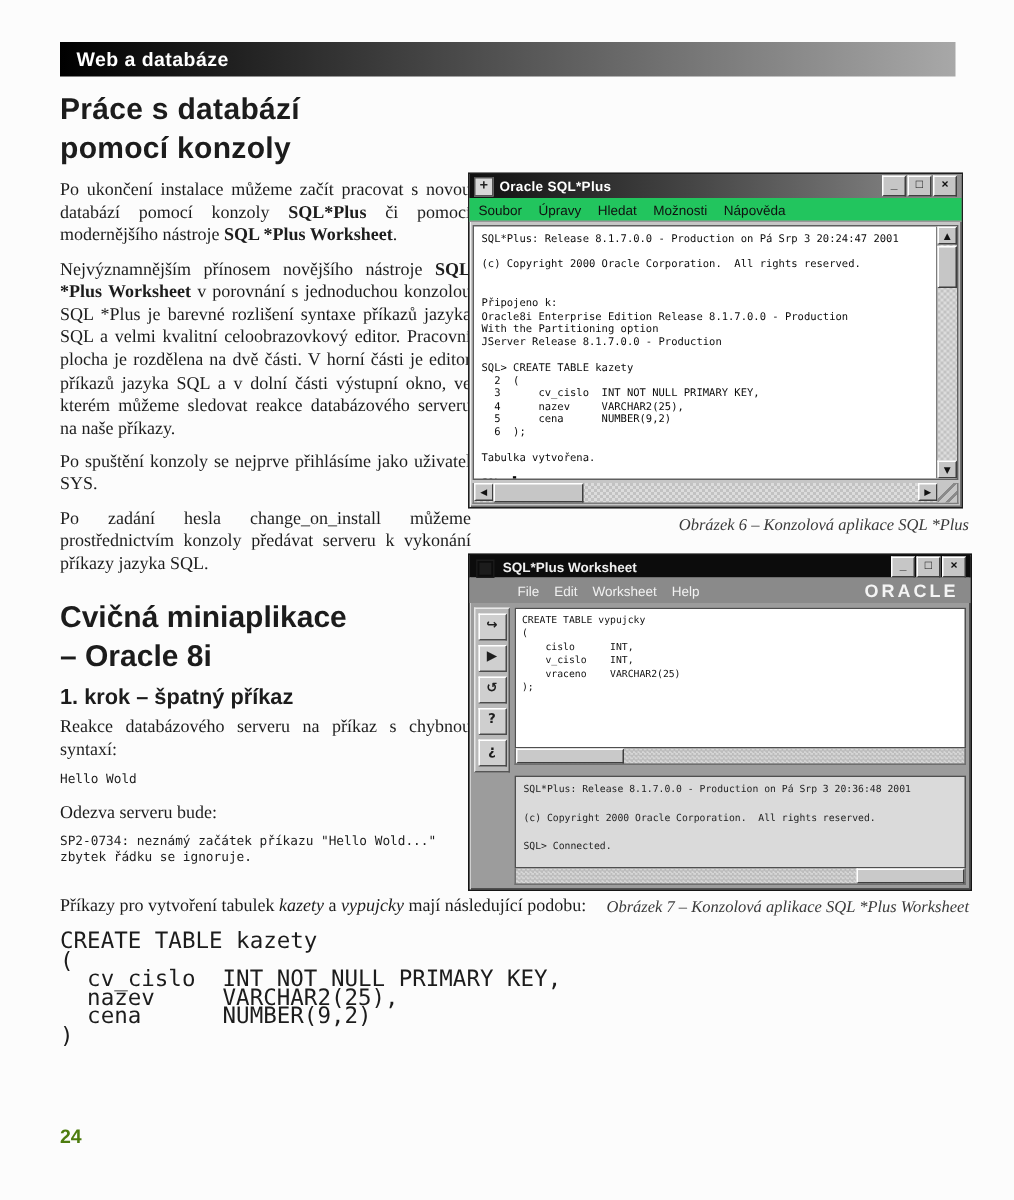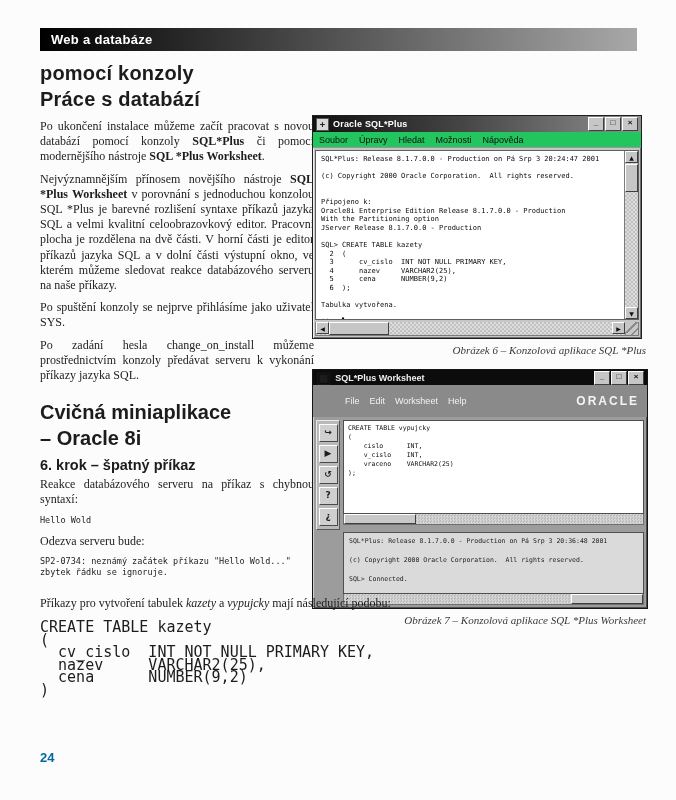--- a/index.html
+++ b/index.html
@@ -58,21 +58,21 @@
     border:1px solid #7c7c7c;border-top:none;position:relative;}
   .hthumb{width:58px;background:#c6c6c6;border:1px solid;border-color:#fff #3f3f3f #3f3f3f #fff;}
   .hspacer{flex:1;}
   .grip{width:13px;background:#c6c6c6;
     background-image:linear-gradient(135deg,transparent 40%,#8a8a8a 40%,#8a8a8a 50%,transparent 50%,transparent 70%,#8a8a8a 70%,#8a8a8a 80%,transparent 80%);}
 
   
   .win2{background:#9c9c9c;border:1px solid #151515;box-shadow:inset 1px 1px 0 #cfcfcf, inset -1px -1px 0 #4f4f4f;}
   .titlebar2{height:15px;display:flex;align-items:center;gap:4px;padding:0 3px;background:#0c0c0c;}
   .titlebar2 .tb-title{flex:1;color:#efefef;font:bold 9px "Liberation Sans",sans-serif;}
-  .menubar2{height:32px;display:flex;align-items:center;gap:10px;padding:0 8px 0 32px;background:#8a8a8a;}
+  .menubar2{height:17px;display:flex;align-items:center;gap:10px;padding:0 8px 0 32px;background:#8a8a8a;}
   .menubar2 span.mi{font:9px "Liberation Sans",sans-serif;color:#f2f2f2;}
   .oracle-logo{margin-left:auto;color:#f4f4f4;font:bold 12px "Liberation Sans",sans-serif;letter-spacing:2px;}
   .ws-body{display:flex;padding:3px;gap:3px;}
   .ws-toolbar{width:22px;display:flex;flex-direction:column;gap:3px;align-items:center;
     background:#b9b9b9;border:1px solid;border-color:#e8e8e8 #565656 #565656 #e8e8e8;padding:3px 0;height:fit-content;}
   .ws-tbtn{width:17px;height:16px;background:#cfcfcf;border:1px solid;border-color:#fff #4a4a4a #4a4a4a #fff;
     font:bold 9px/15px "DejaVu Sans",sans-serif;text-align:center;color:#1e1e1e;}
   .ws-main{flex:1;display:flex;flex-direction:column;}
   .ws-editor{background:#fff;border:1px solid #4f4f4f;height:92px;overflow:hidden;}
   .ws-editor pre{margin:0;padding:3px 4px;font:6.5px/9px "DejaVu Sans Mono",monospace;color:#101010;white-space:pre;}
@@ -83,51 +83,51 @@
   .ws-gap{height:7px;}
   .ws-output{background:#dadada;border:1px solid #4f4f4f;height:60px;overflow:hidden;}
   .ws-output pre{margin:0;padding:4px 5px;font:6.5px/9.4px "DejaVu Sans Mono",monospace;color:#222;white-space:pre;}
 
   
   .step2{position:absolute;left:40px;top:596px;width:600px;}
   .step2 .intro{font-size:12px;margin:0 0 6px;}
   .step2 .intro i{font-style:italic;}
   .code-block{font-family:"DejaVu Sans Mono",monospace;font-size:15px;line-height:12.5px;white-space:pre;margin-top:10px;}
 
-  .page-number{position:absolute;left:40px;top:750px;font:bold 13px "Liberation Sans",sans-serif;color:#0369a1;}
+  .page-number{position:absolute;left:40px;top:750px;font:bold 13px "Liberation Sans",sans-serif;color:#4d7c0f;}
 </style>
 </head>
 <body>
 
 <div class="page">
 
   <div class="header-bar">
     <span class="hb-text">Web a databáze</span>
   </div>
 
   <div class="left-col">
     <h1 class="art-title">
+      <div>Práce s databází</div>
       <div>pomocí konzoly</div>
-      <div>Práce s databází</div>
     </h1>
 
     <p><span>Po ukončení instalace můžeme začít pracovat s novou databází pomocí konzoly </span><b>SQL*Plus</b><span> či pomocí modernějšího nástroje </span><b>SQL *Plus Worksheet</b><span>.</span></p>
 
     <p><span>Nejvýznamnějším přínosem novějšího nástroje </span><b>SQL *Plus Worksheet</b><span> v porovnání s jednoduchou konzolou SQL *Plus je barevné rozlišení syntaxe příkazů jazyka SQL a velmi kvalitní celoobrazovkový editor. Pracovní plocha je rozdělena na dvě části. V horní části je editor příkazů jazyka SQL a v dolní části výstupní okno, ve kterém můžeme sledovat reakce databázového serveru na naše příkazy.</span></p>
 
     <p>Po spuštění konzoly se nejprve přihlásíme jako uživatel SYS.</p>
 
     <p>Po zadání hesla change_on_install můžeme prostřednictvím konzoly předávat serveru k vykonání příkazy jazyka SQL.</p>
 
     <h2 class="sec2-title">
       <div>Cvičná miniaplikace</div>
       <div>– Oracle 8i</div>
     </h2>
 
-    <h3 class="krok-h">6. krok – špatný příkaz</h3>
+    <h3 class="krok-h">1. krok – špatný příkaz</h3>
     <p>Reakce databázového serveru na příkaz s chybnou syntaxí:</p>
 
     <div class="mono-block">Hello Wold</div>
 
     <p>Odezva serveru bude:</p>
 
     <div class="mono-block">SP2-0734: neznámý začátek příkazu "Hello Wold..."
 zbytek řádku se ignoruje.</div>
   </div>
 

